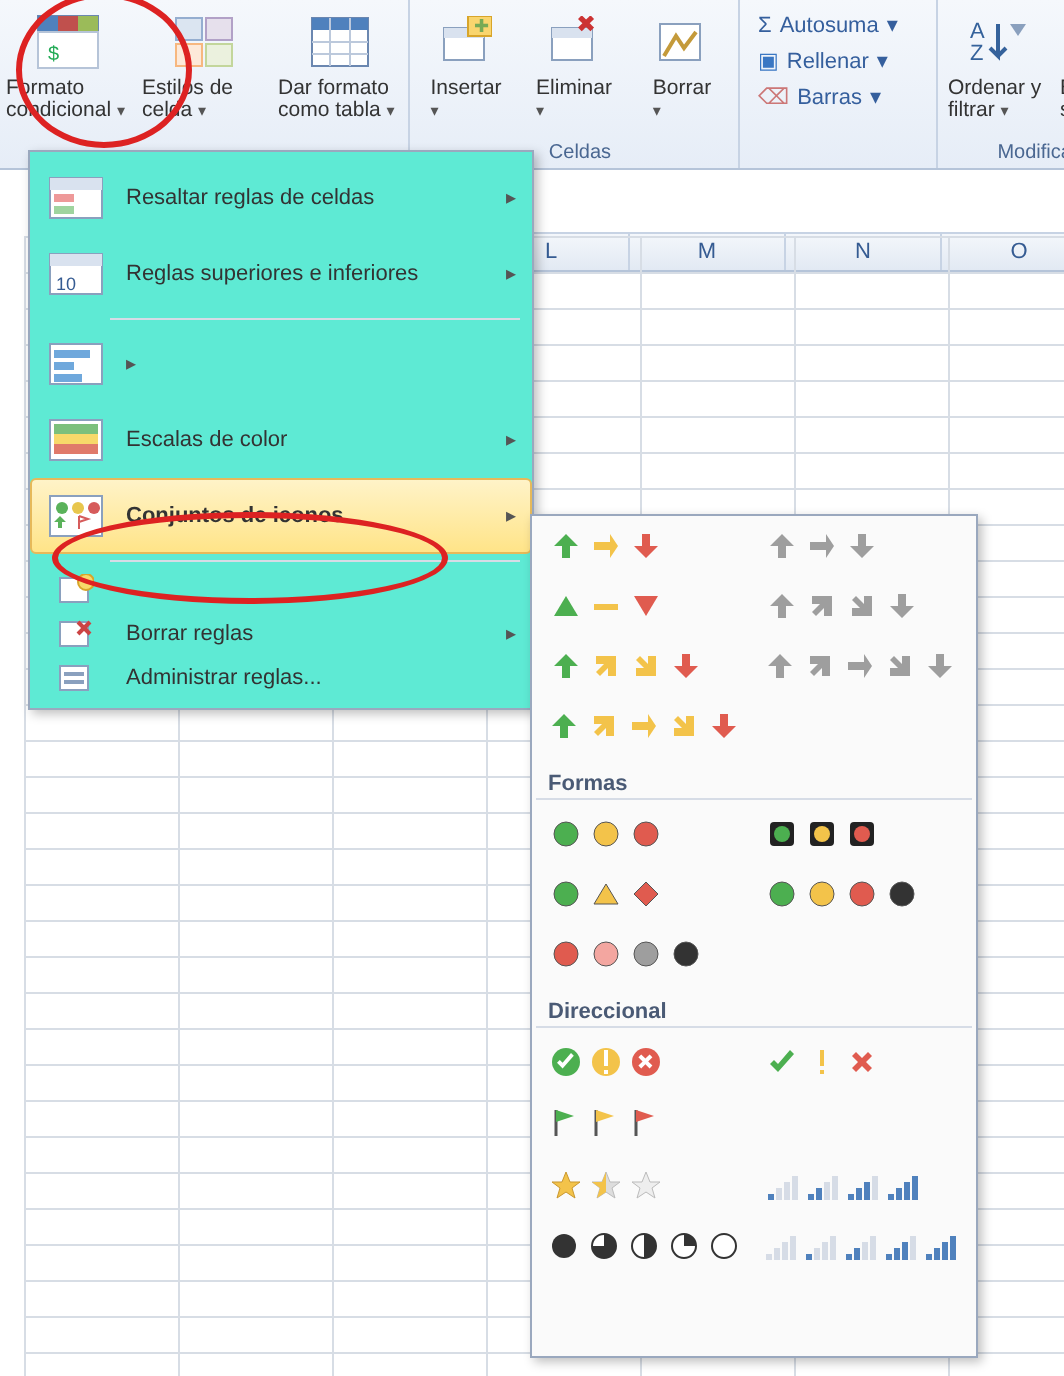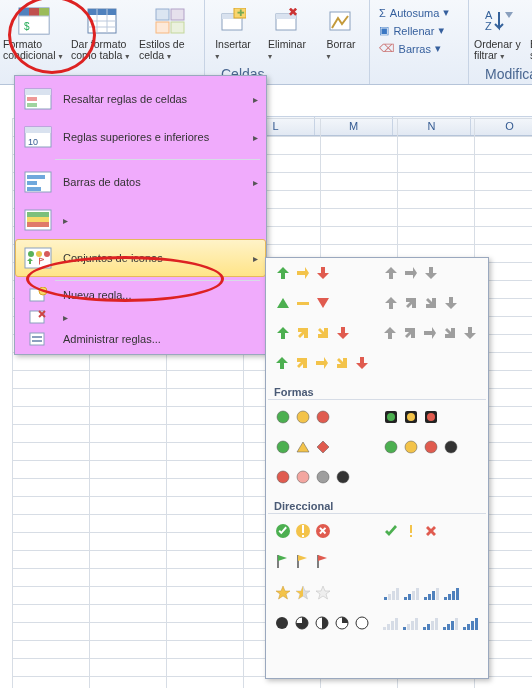--- a/index.html
+++ b/index.html
@@ -1,31 +1,31 @@
 <!DOCTYPE html>
 <html><head>
 <meta charset="utf-8">
 <style>
   html,body{margin:0;padding:0;font-family:"Segoe UI",Tahoma,sans-serif;font-size:11px;color:#333;background:#fff;}
   #root{width:532px;height:688px;position:relative;overflow:hidden;background:#fff;}
   
   .ribbon{height:84px;background:linear-gradient(#f5f8fc,#e6edf7);border-bottom:1px solid #b5c4d9;display:flex;}
   .group{border-right:1px solid #c7d3e4;padding:2px 4px;display:flex;flex-direction:column;align-items:center;position:relative;}
-  .group .lbl{font-size:14px;color:#4a6791;position:absolute;bottom:2px;left:16px;right:0;text-align:left;}
+  .group .lbl{font-size:10px;color:#4a6791;position:absolute;bottom:2px;left:6px;right:0;text-align:center;}
   .big-btn{width:62px;display:flex;flex-direction:column;align-items:center;gap:2px;padding:2px;border:1px solid transparent;border-radius:3px;cursor:pointer;}
   .big-btn .txt{font-size:10.5px;text-align:left;line-height:11px;}
   .big-btn .arrow{font-size:8px;color:#555;}
   .ico-box{width:32px;height:32px;display:flex;align-items:center;justify-content:center;}
   svg{display:block;}
   .mini-col{display:flex;flex-direction:column;gap:1px;padding-top:2px;}
   .mini-btn{display:flex;align-items:center;gap:4px;font-size:11px;color:#355f9d;padding:1px 4px;cursor:pointer;border:1px solid transparent;border-radius:2px;}
   
   .redcircle{position:absolute;border:3px solid #d22;border-radius:50%;pointer-events:none;z-index:30;}
   
-  .menu{position:absolute;left:14px;top:75px;width:251px;background:#f0abfc;border:1px solid #9aa8be;box-shadow:2px 2px 5px rgba(0,0,0,.25);z-index:10;padding:4px 0;}
+  .menu{position:absolute;left:14px;top:75px;width:251px;background:#5eead4;border:1px solid #9aa8be;box-shadow:2px 2px 5px rgba(0,0,0,.25);z-index:10;padding:4px 0;}
   .menu-item{display:flex;align-items:center;height:38px;padding:0 8px;gap:10px;cursor:pointer;position:relative;}
   .menu-item .mi-ico{width:30px;height:26px;display:flex;align-items:center;justify-content:center;text-align:center;}
   .menu-item .mi-txt{flex:1;font-size:11px;}
   .menu-item .mi-arrow{font-size:10px;color:#555;}
   .menu-item:hover,.menu-item.hover{background:linear-gradient(#fff3c8,#ffe488);border:1px solid #e6b95a;height:36px;padding:0 7px;border-radius:3px;}
   .menu-sep{height:1px;margin:3px 6px 3px 40px;background:#d6dce6;}
   .menu-small{height:22px;gap:10px;}
   .menu-small .mi-ico{width:30px;height:18px;}
   
   .submenu{position:absolute;left:265px;top:257px;width:218px;background:#fafafa;border:1px solid #9aa8be;box-shadow:2px 2px 5px rgba(0,0,0,.25);z-index:20;padding:2px 2px 6px 2px;}
@@ -97,40 +97,40 @@
                 <rect x="21" y="1" width="10" height="8" fill="#9bbb59"></rect>
                 <rect x="1" y="9" width="30" height="18" fill="#fff" stroke="#b6c4d8"></rect>
                 <text x="6" y="23" font-size="10" fill="#2a5">$</text>
               </svg>
         </div>
         <div class="txt"><span>Formato condicional</span> <span class="arrow">▾</span></div>
       </div>
       <div class="big-btn">
         <div class="ico-box">
           <svg width="32" height="28">
+                <rect x="2" y="2" width="13" height="11" fill="#dbe5f1" stroke="#95aed0"></rect>
+                <rect x="17" y="2" width="13" height="11" fill="#e6e0ec" stroke="#b2a1c7"></rect>
+                <rect x="2" y="15" width="13" height="11" fill="#fde9d9" stroke="#f7b77f"></rect>
+                <rect x="17" y="15" width="13" height="11" fill="#ebf1de" stroke="#c3d69b"></rect>
+              </svg>
+        </div>
+        <div class="txt"><span>Estilos de celda</span> <span class="arrow">▾</span></div>
+      </div>
+      <div class="big-btn">
+        <div class="ico-box">
+          <svg width="32" height="28">
                 <rect x="2" y="2" width="28" height="24" fill="#fff" stroke="#6b87b0"></rect>
                 <rect x="2" y="2" width="28" height="6" fill="#4f81bd"></rect>
                 <line x1="2" y1="14" x2="30" y2="14" stroke="#bcc9dc"></line>
                 <line x1="2" y1="20" x2="30" y2="20" stroke="#bcc9dc"></line>
                 <line x1="11" y1="2" x2="11" y2="26" stroke="#bcc9dc"></line>
                 <line x1="21" y1="2" x2="21" y2="26" stroke="#bcc9dc"></line>
               </svg>
         </div>
         <div class="txt"><span>Dar formato como tabla</span> <span class="arrow">▾</span></div>
-      </div>
-      <div class="big-btn">
-        <div class="ico-box">
-          <svg width="32" height="28">
-                <rect x="2" y="2" width="13" height="11" fill="#dbe5f1" stroke="#95aed0"></rect>
-                <rect x="17" y="2" width="13" height="11" fill="#e6e0ec" stroke="#b2a1c7"></rect>
-                <rect x="2" y="15" width="13" height="11" fill="#fde9d9" stroke="#f7b77f"></rect>
-                <rect x="17" y="15" width="13" height="11" fill="#ebf1de" stroke="#c3d69b"></rect>
-              </svg>
-        </div>
-        <div class="txt"><span>Estilos de celda</span> <span class="arrow">▾</span></div>
       </div>
     </div>
   </div>
 
   <div class="group" style="min-width:156px">
     <div style="display:flex">
       <div class="big-btn" style="width:48px">
         <div class="ico-box">
               <svg width="26" height="26">
                 <rect x="2" y="6" width="20" height="16" fill="#fff" stroke="#8aa0be"></rect>
@@ -243,66 +243,66 @@
   <div class="menu-sep"></div>
   <div class="menu-item">
     <div class="mi-ico">
           <svg width="28" height="22">
             <rect x="1" y="1" width="26" height="20" fill="#fff" stroke="#8aa0be"></rect>
             <rect x="3" y="4" width="18" height="4" fill="#6fa8dc"></rect>
             <rect x="3" y="10" width="10" height="4" fill="#6fa8dc"></rect>
             <rect x="3" y="16" width="14" height="4" fill="#6fa8dc"></rect>
           </svg>
         </div>
-    <div class="mi-txt">Barras de datos</div>
     <div class="mi-arrow">▸</div>
   </div>
   <div class="menu-item">
     <div class="mi-ico">
           <svg width="28" height="22">
             <rect x="1" y="1" width="26" height="20" fill="#fff" stroke="#8aa0be"></rect>
             <rect x="3" y="3" width="22" height="5" fill="#7cc07c"></rect>
             <rect x="3" y="8" width="22" height="5" fill="#f7d96a"></rect>
             <rect x="3" y="13" width="22" height="5" fill="#e07a6a"></rect>
           </svg>
         </div>
+    <div class="mi-txt">Escalas de color</div>
     <div class="mi-arrow">▸</div>
   </div>
   <div class="menu-item hover">
     <div class="mi-ico">
           <svg width="28" height="22">
             <rect x="1" y="1" width="26" height="20" fill="#fff" stroke="#8aa0be"></rect>
             <circle cx="7" cy="7" r="3" fill="#5ab25a"></circle>
             <circle cx="15" cy="7" r="3" fill="#e8c64d"></circle>
             <circle cx="23" cy="7" r="3" fill="#d65b5b"></circle>
             <use href="#arrow" transform="translate(2,10) scale(.5)" fill="#5ab25a"></use>
             <use href="#flag" transform="translate(14,10) scale(.5)" stroke="#d65b5b"></use>
           </svg>
         </div>
-    <div class="mi-txt" style="font-weight:normal">Conjuntos de iconos</div>
+    <div class="mi-txt" style="font-weight:bold">Conjuntos de iconos</div>
     <div class="mi-arrow">▸</div>
   </div>
   <div class="menu-sep"></div>
   <div class="menu-item menu-small">
     <div class="mi-ico">
           <svg width="18" height="16">
             <rect x="1" y="2" width="14" height="12" fill="#fff" stroke="#8aa0be"></rect>
             <circle cx="14" cy="4" r="4" fill="#f7d96a" stroke="#d8a52a"></circle>
           </svg>
         </div>
-    <div class="mi-txt">Nueva regla...</div>
   </div>
   <div class="menu-item menu-small">
     <div class="mi-ico">
           <svg width="18" height="16">
             <rect x="1" y="2" width="14" height="12" fill="#fff" stroke="#8aa0be"></rect>
             <path d="M10 2 L16 8" stroke="#c44" stroke-width="2"></path>
             <path d="M16 2 L10 8" stroke="#c44" stroke-width="2"></path>
           </svg>
         </div>
+    <div class="mi-txt">Borrar reglas</div>
     <div class="mi-arrow">▸</div>
   </div>
   <div class="menu-item menu-small">
     <div class="mi-ico">
           <svg width="18" height="16">
             <rect x="1" y="2" width="14" height="12" fill="#fff" stroke="#8aa0be"></rect>
             <rect x="3" y="5" width="10" height="2" fill="#8aa0be"></rect>
             <rect x="3" y="9" width="10" height="2" fill="#8aa0be"></rect>
           </svg>
         </div>

